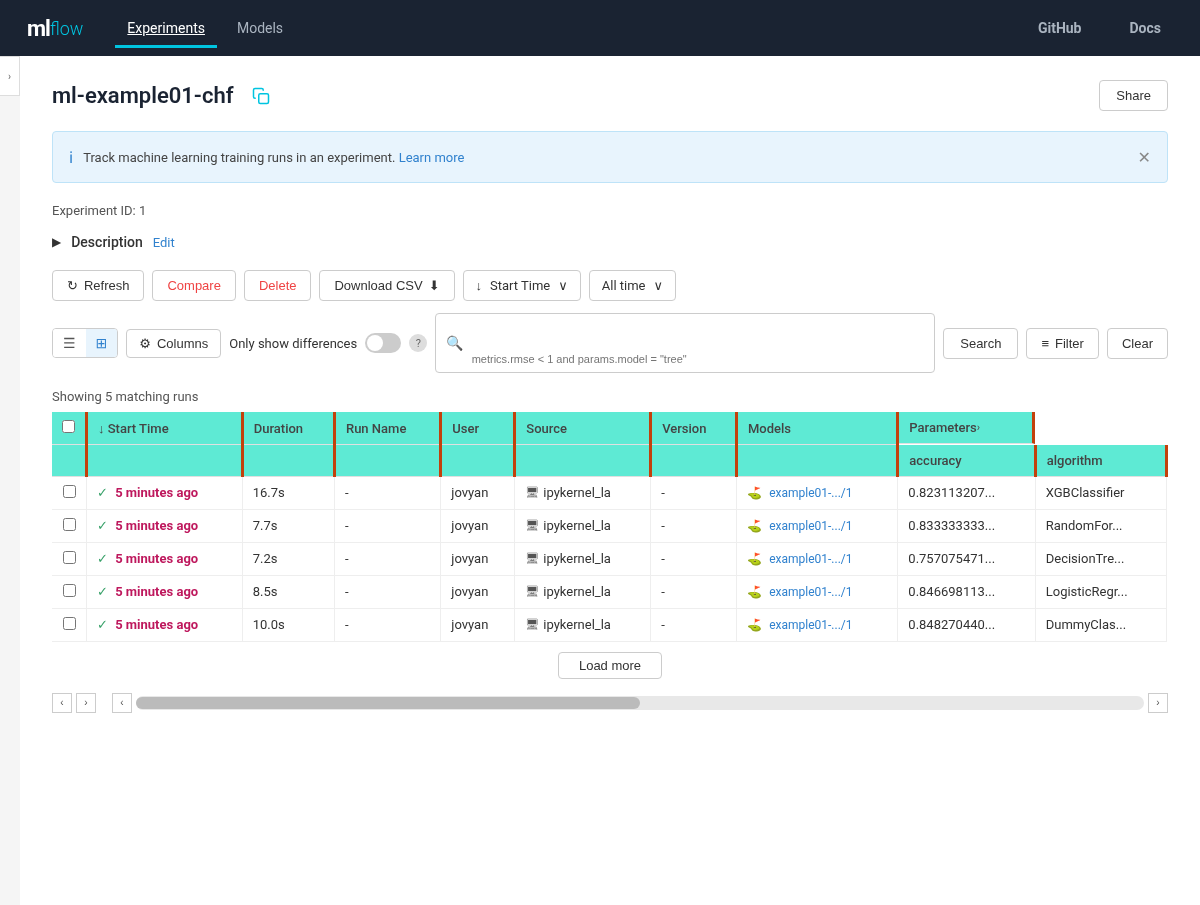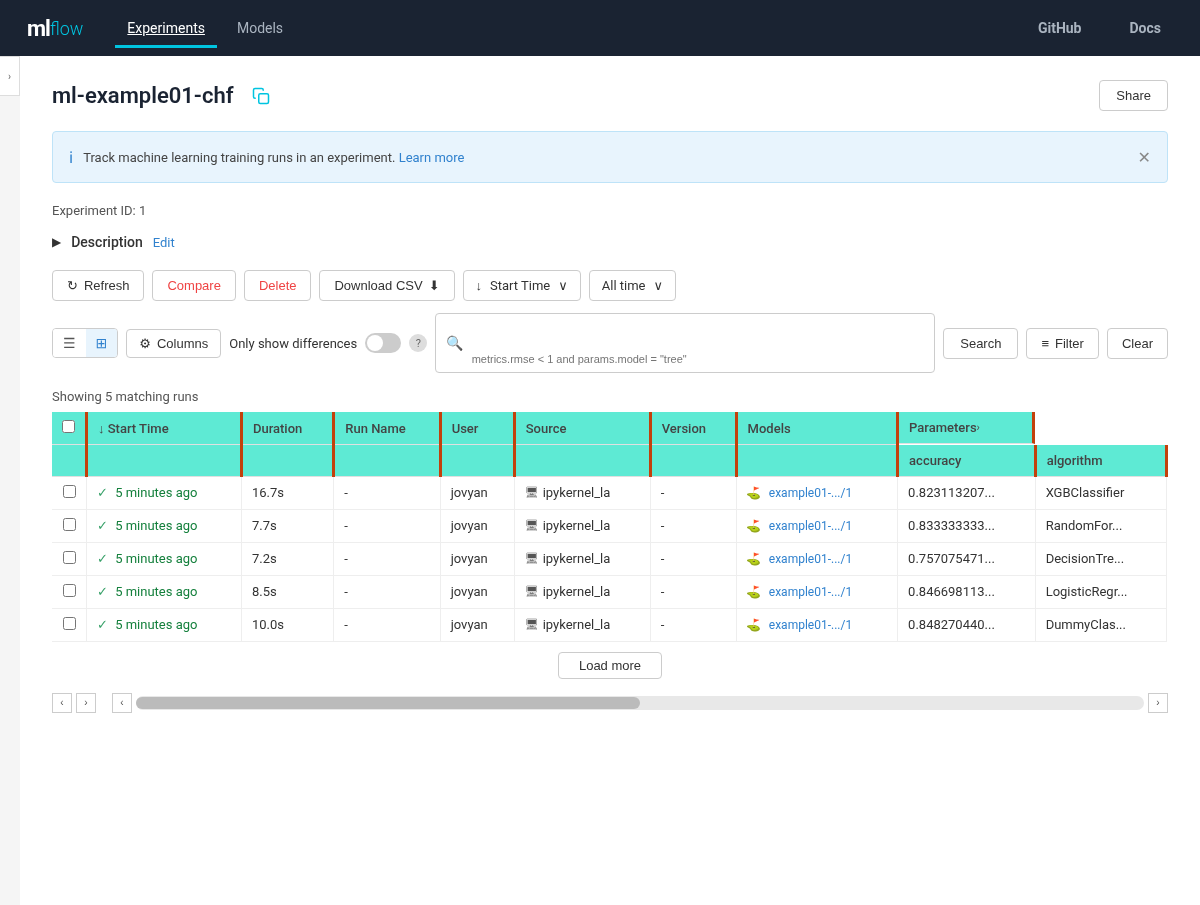--- a/index.html
+++ b/index.html
@@ -303,21 +303,21 @@
       white-space: nowrap;
     }
     .runs-table td {
       padding: 8px 10px;
       border-bottom: 1px solid #eee;
       border-right: 1px solid #eee;
       color: #333;
       white-space: nowrap;
     }
     .checkbox-cell { width: 30px; text-align: center; }
-    .start-time-link { color: #15803d; text-decoration: none; cursor: pointer; }
+    .start-time-link { color: #be185d; text-decoration: none; cursor: pointer; font-weight: bold; }
     .status-icon { color: #38a169; margin-right: 4px; }
     .model-link { color: #3182ce; text-decoration: none; font-size: 12px; }
     .source-cell { display: flex; align-items: center; gap: 4px; }
     .source-icon { font-size: 11px; color: #555; }
     .model-icon { color: #3182ce; font-size: 12px; margin-right: 4px; }
     .params-header {
       display: flex;
       align-items: center;
       gap: 0;
       background: #f0f0f0;

